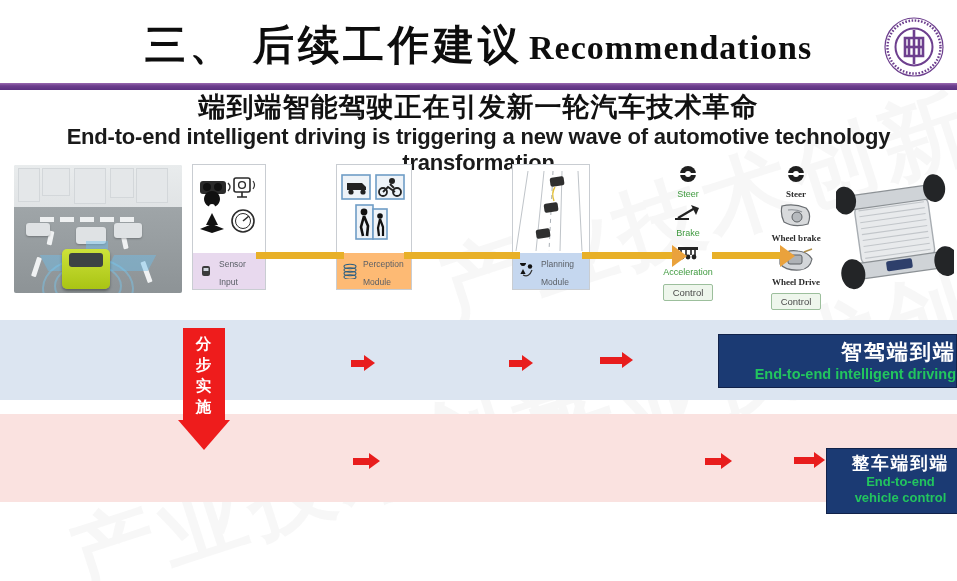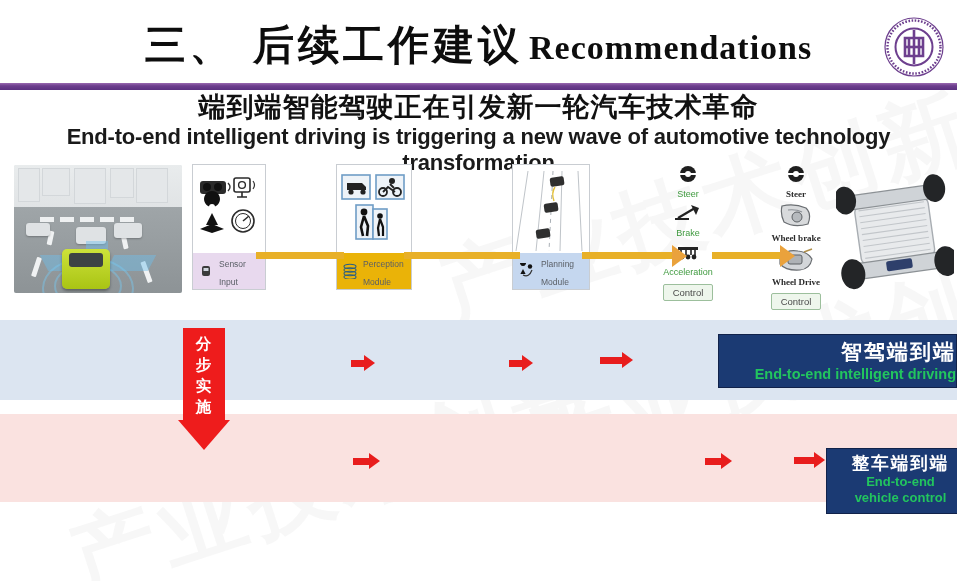--- a/index.html
+++ b/index.html
@@ -75,21 +75,21 @@
 
   .pbox{position:absolute;background:#fff;border:1px solid #c9cdd2;}
   .pbox .cap{
     position:absolute;left:0;bottom:0;width:100%;height:36px;
     display:flex;align-items:center;gap:5px;padding-left:5px;box-sizing:border-box;
   }
   .cap-txt{font-size:8.5px;color:#5a5f66;line-height:10px;font-family:"Liberation Sans",sans-serif;}
   .sensor-box{left:192px;top:4px;width:72px;height:124px;}
   .sensor-box .cap{background:#e8d9ee;}
   .percep-box{left:336px;top:4px;width:74px;height:124px;}
-  .percep-box .cap{background:#eab308;}
+  .percep-box .cap{background:#fdba74;}
   .plan-box{left:512px;top:4px;width:76px;height:124px;}
   .plan-box .cap{background:#c5d7ef;}
 
   .flowline{position:absolute;top:92px;height:7px;background:#e8b028;z-index:1;}
   .arrow-y{position:absolute;top:85px;width:0;height:0;
     border-top:11px solid transparent;border-bottom:11px solid transparent;
     border-left:15px solid #eaa23c;z-index:3;}
 
   .ctrl-col{position:absolute;text-align:center;width:76px;}
   .ctrl-lbl{font-size:9px;color:#3f9a3f;line-height:12px;font-family:"Liberation Sans",sans-serif;}

